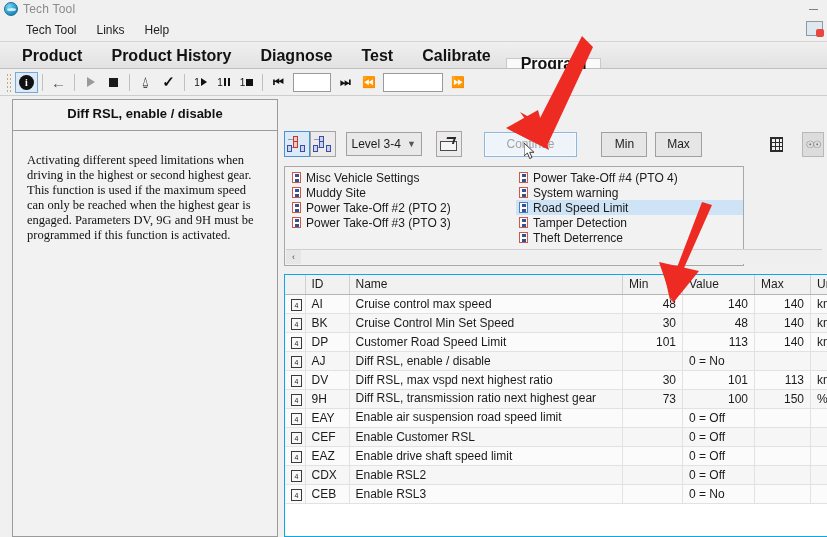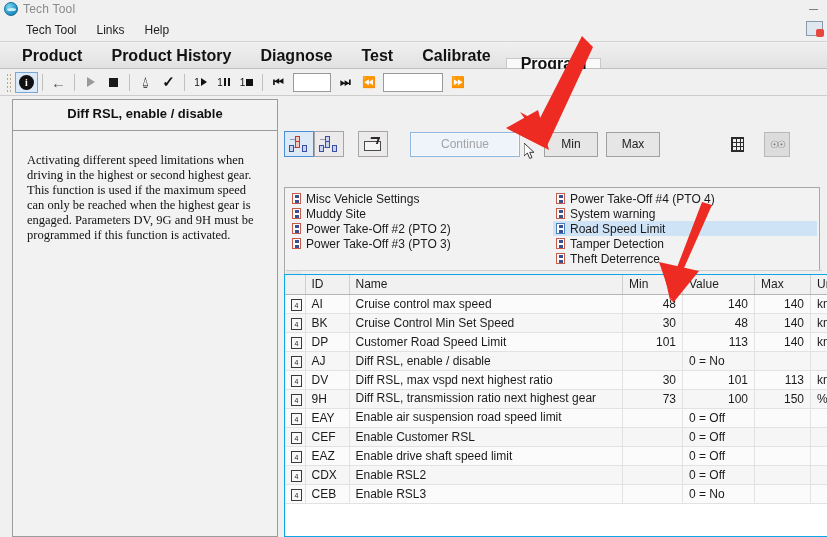--- a/index.html
+++ b/index.html
@@ -186,22 +186,22 @@
     background-size:4px 4px;
   }
   .link-btn {
     width:26px;height:25px;background:#dcdcdc;border:1px solid #b8b8b8;
     display:flex;align-items:center;justify-content:center;cursor:default;
   }
   .link-ico { font-size:10px; color:#6d6d6d; letter-spacing:-2px; }
 
   
   .chk-panel {
-    position:absolute; left:284px; top:166px; width:536px; height:100px;
-    background:#f2f2f2; border:1px solid #a8a8a8;margin-top:21px;
+    position:absolute; left:284px; top:166px; width:460px; height:100px;
+    background:#f2f2f2; border:1px solid #a8a8a8;
   }
   .chk-cols { display:flex; padding:3px 0 0 4px; }
   .chk-col { width:264px; }
   .chk-row {
     display:flex; align-items:center; height:15px; padding-left:3px; font-size:12px; color:#1b1b1b;
     cursor:default;
   }
   .chk-row.selected { background:#cfe3f7; }
   .chk-ico {
     width:9px;height:11px;border:1px solid #c85a4a;background:#fdfdfd;
@@ -355,20 +355,24 @@
     </div>
     <div class="sq-btn">
       <span class="tree-ico">
         <b style="left:1px;top:3px;width:5px;"></b>
           <b style="left:1px;top:11px;width:5px;"></b>
         <i style="left:6px;top:0px;"></i>
         <i style="left:0px;top:9px;"></i>
         <i style="left:6px;top:5px;"></i>
         <i style="left:13px;top:9px;"></i>
       </span>
+    </div>
+    <div class="dd">
+      <span>Level 3-4</span>
+      <span class="cv">▼</span>
     </div>
     <div class="sq-btn folder-btn">
       <span class="folder-ico">
         <span class="bx"></span>
           <span class="ar"></span>
       </span>
     </div>
     <div class="btn continue">Continue</div>
     <div class="btn minb">Min</div>
     <div class="btn maxb">Max</div>

